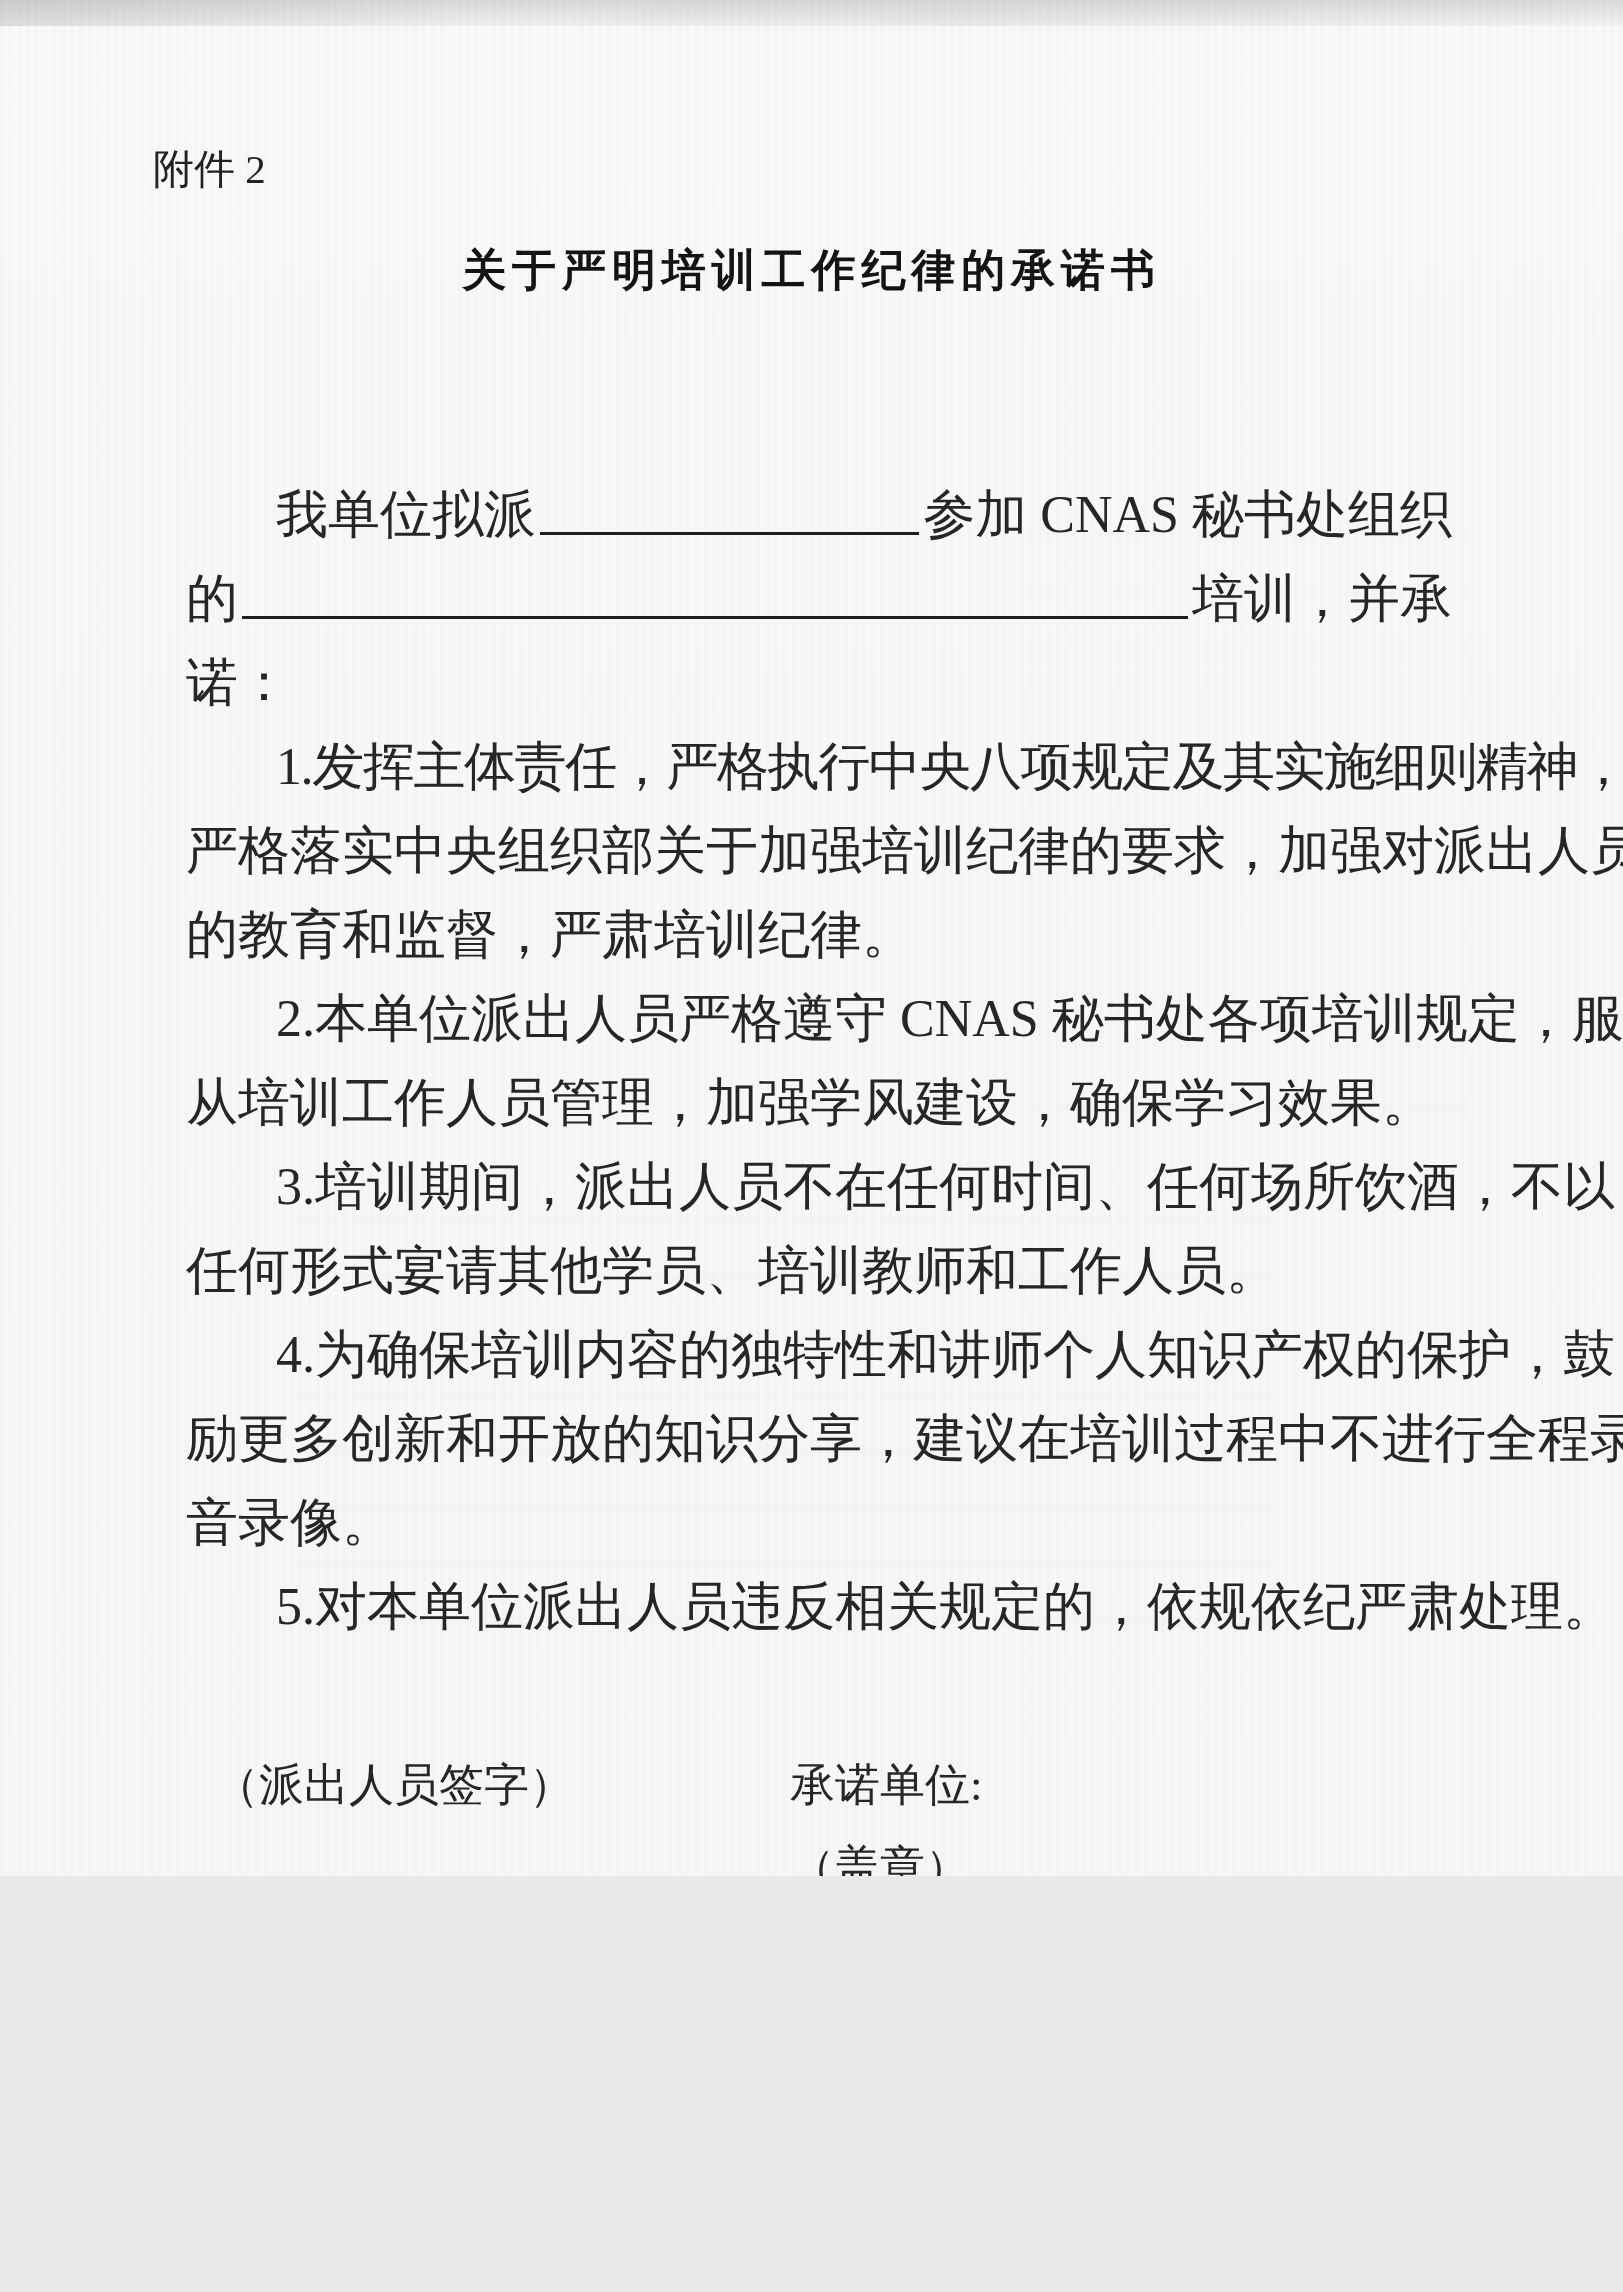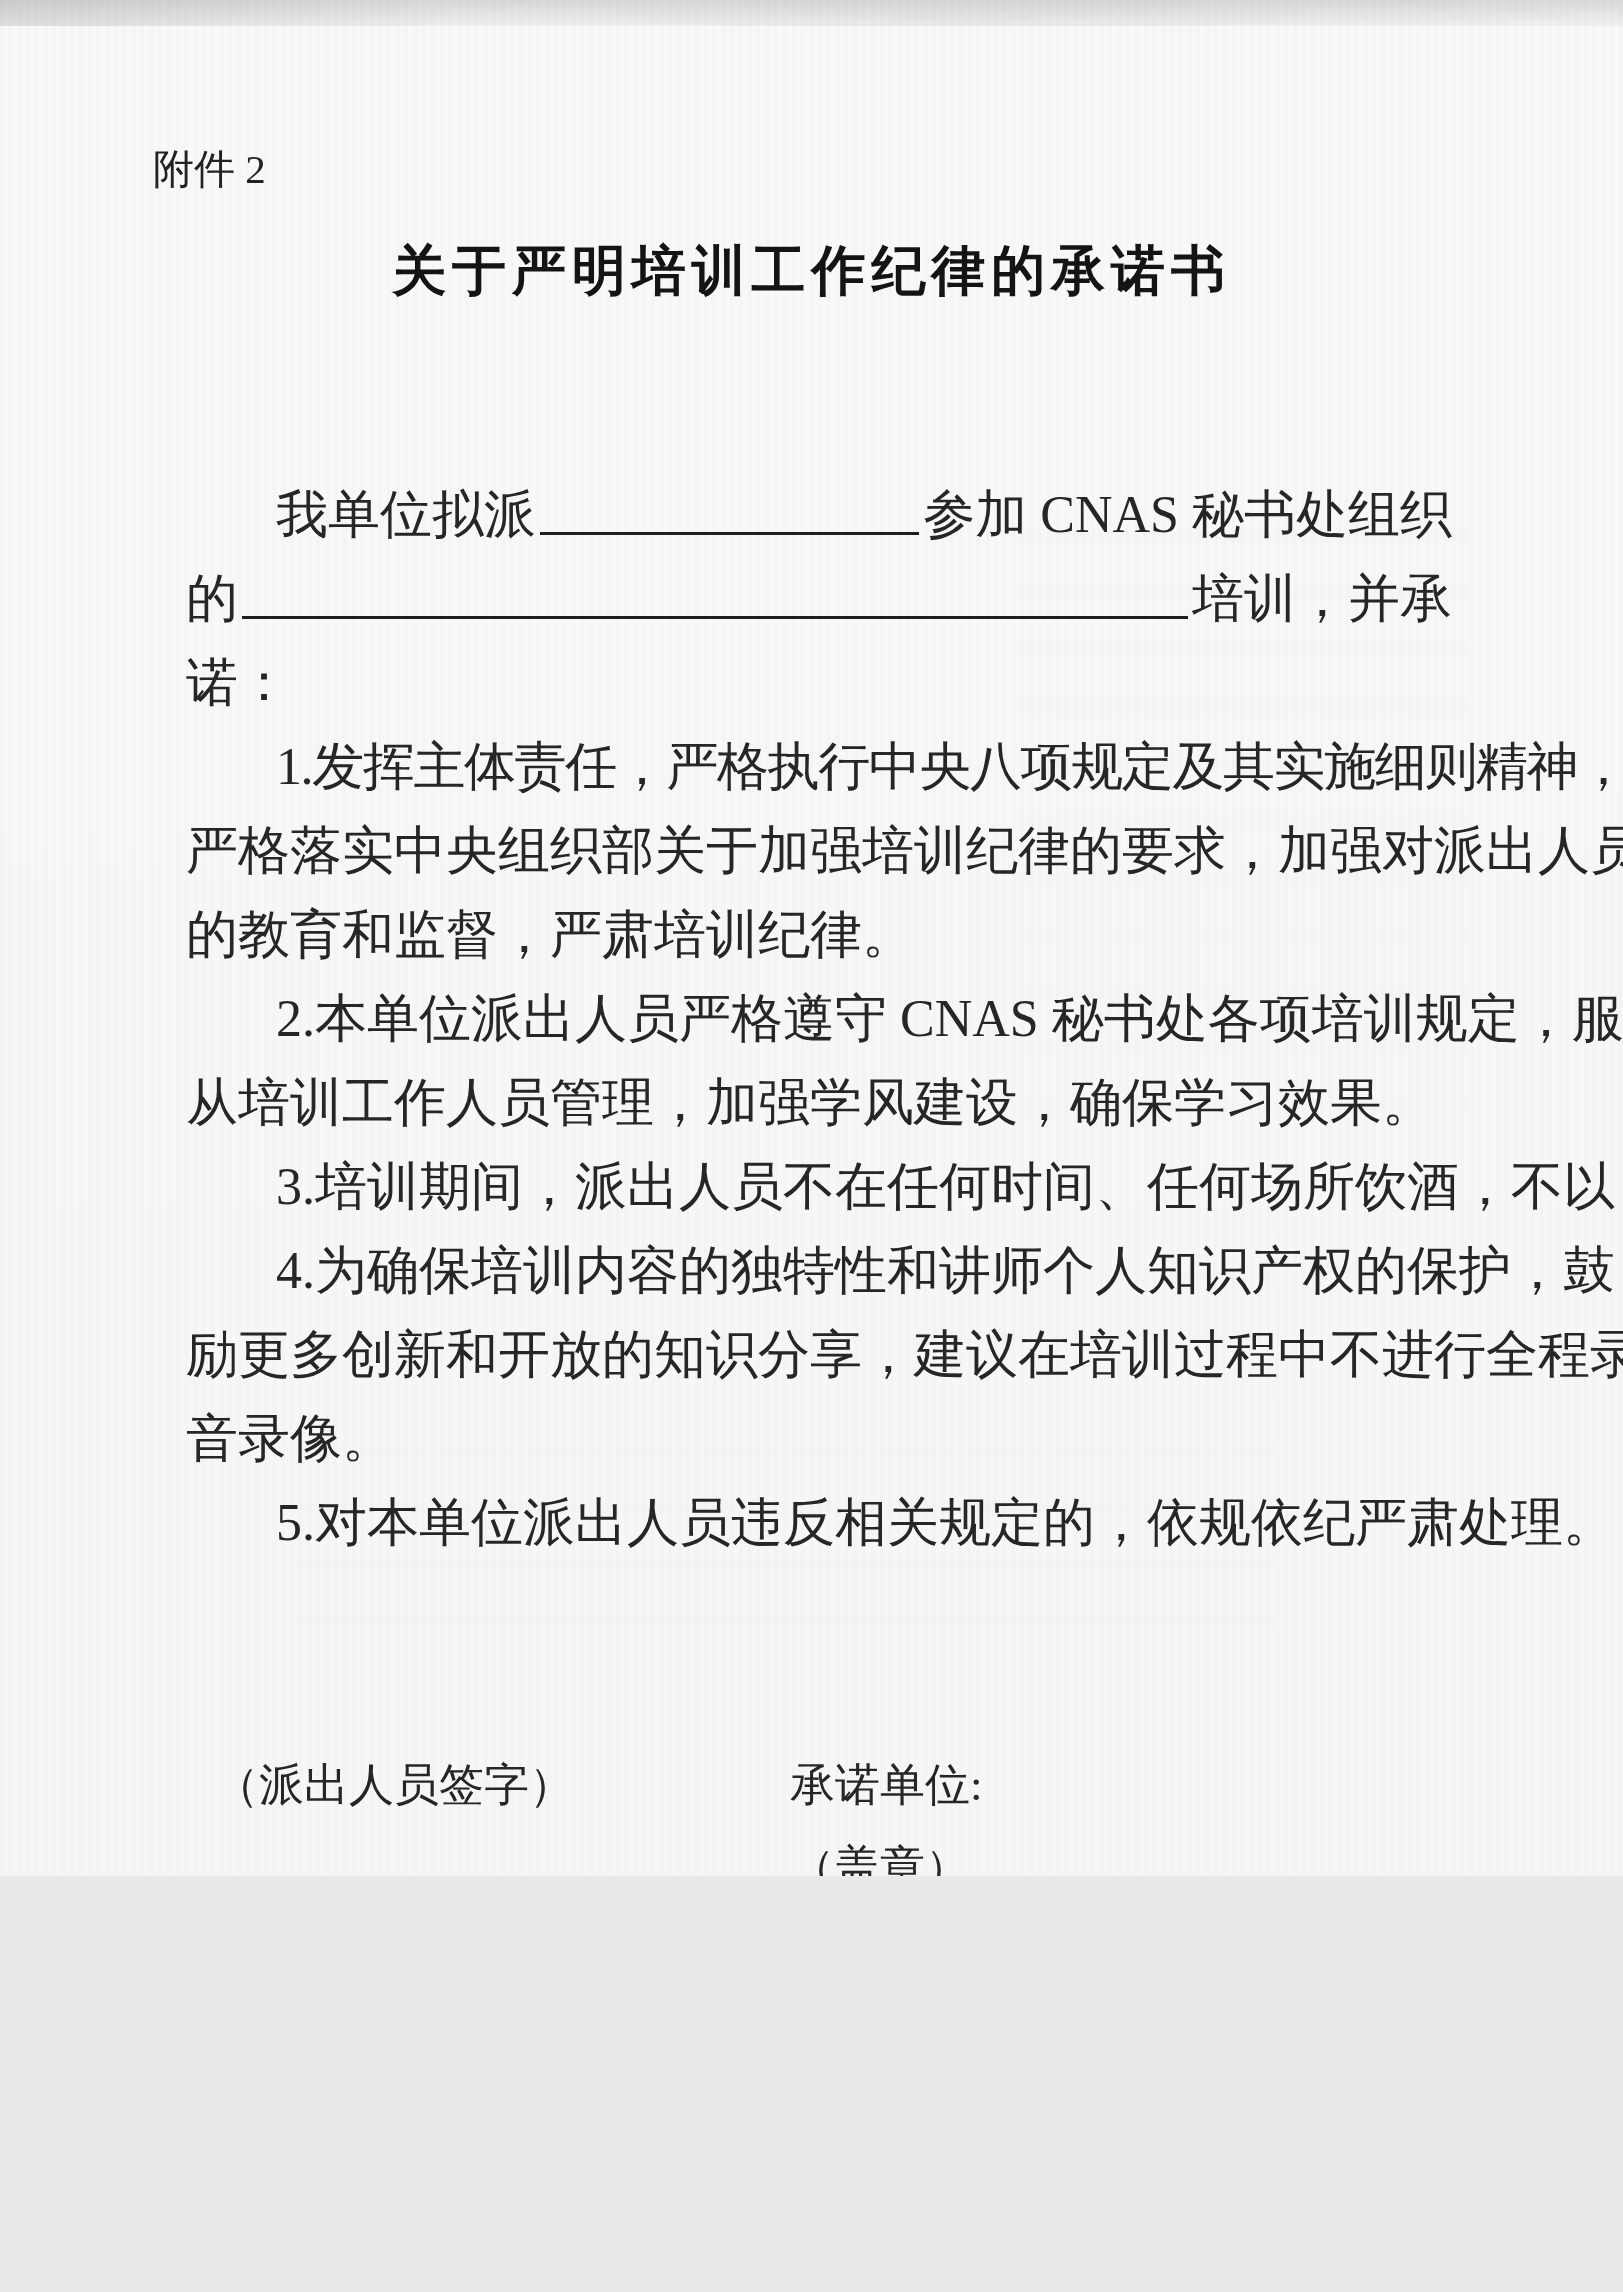--- a/index.html
+++ b/index.html
@@ -36,21 +36,21 @@
   .ghost-3 { left: 255px;  top: 2235px; width: 1078px; height: 49px; }
 
   .attachment {
     position: absolute; left: 153px; top: 145px;
     font-size: 41px; line-height: 49px; color: #222;
     white-space: nowrap;
   }
   .title {
     position: absolute; left: 0; right: 0; top: 231px;
     margin: 0; text-align: center;
-    font-size: 54px; line-height: 80px; font-weight: bold;
+    font-size: 44px; line-height: 80px; font-weight: bold;
     letter-spacing: 5.9px; color: #141414;
     white-space: nowrap;
   }
   .body-text {
     position: absolute; left: 186px; top: 473px; width: 1266px;
     font-size: 52px; line-height: 84px; color: #262626;
   }
   .line { white-space: nowrap; }
   .indent { padding-left: 90px; }
   .tight { letter-spacing: -1.4px; }
@@ -109,20 +109,21 @@
     </div>
 
     <div class="line">诺：</div>
 
     <div class="line indent tight">1.发挥主体责任，严格执行中央八项规定及其实施细则精神，</div>
     <div class="line">严格落实中央组织部关于加强培训纪律的要求，加强对派出人员</div>
     <div class="line">的教育和监督，严肃培训纪律。</div>
     <div class="line indent">2.本单位派出人员严格遵守 CNAS 秘书处各项培训规定，服</div>
     <div class="line">从培训工作人员管理，加强学风建设，确保学习效果。</div>
     <div class="line indent">3.培训期间，派出人员不在任何时间、任何场所饮酒，不以</div>
+    <div class="line">任何形式宴请其他学员、培训教师和工作人员。</div>
     <div class="line indent">4.为确保培训内容的独特性和讲师个人知识产权的保护，鼓</div>
     <div class="line">励更多创新和开放的知识分享，建议在培训过程中不进行全程录</div>
     <div class="line">音录像。</div>
     <div class="line indent">5.对本单位派出人员违反相关规定的，依规依纪严肃处理。</div>
   </div>
 
   <div class="sig-col sig-col-left">
     <div>（派出人员签字）</div>
   </div>
 

